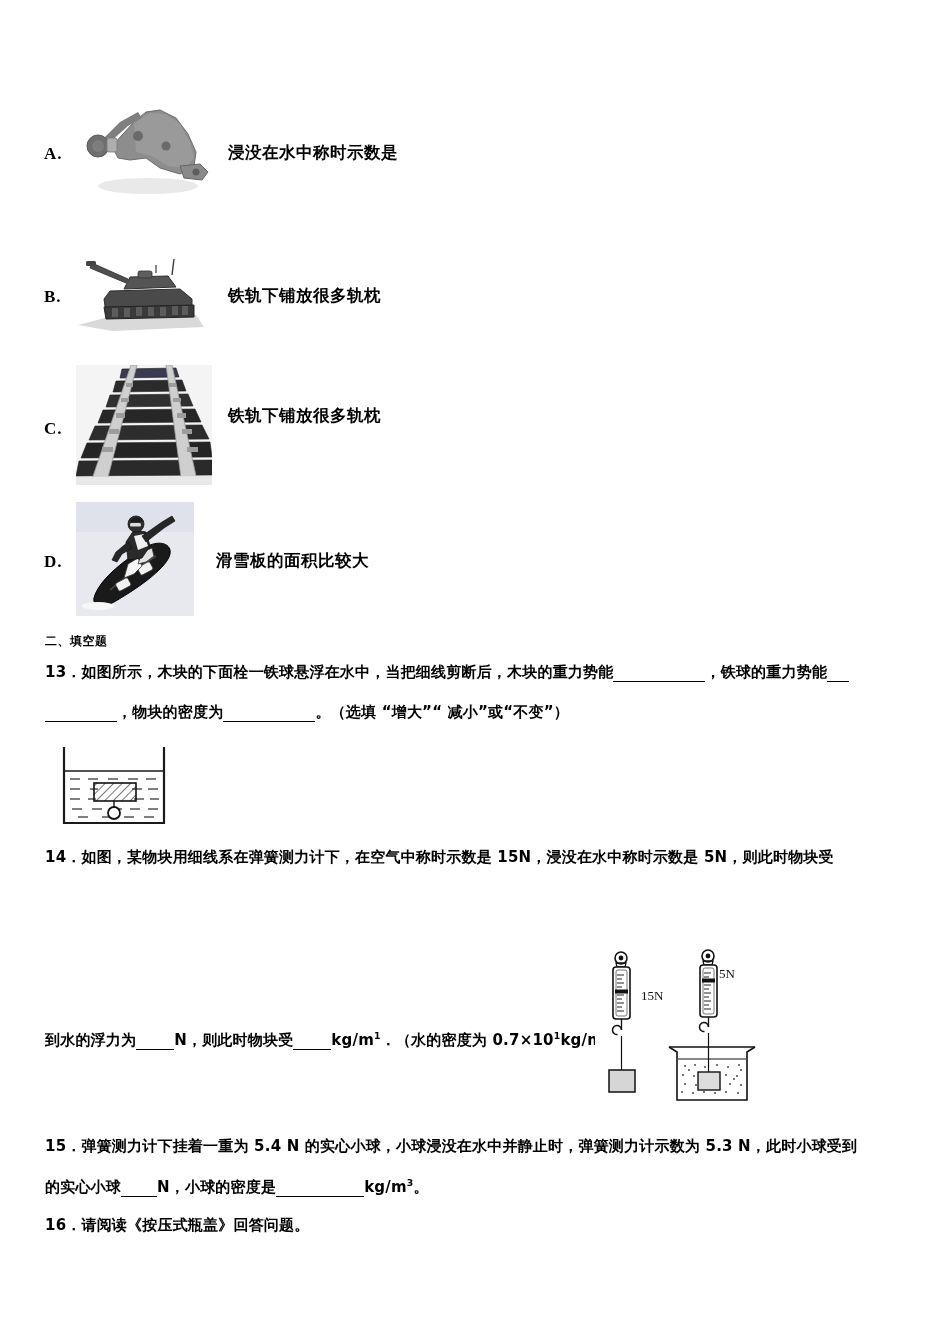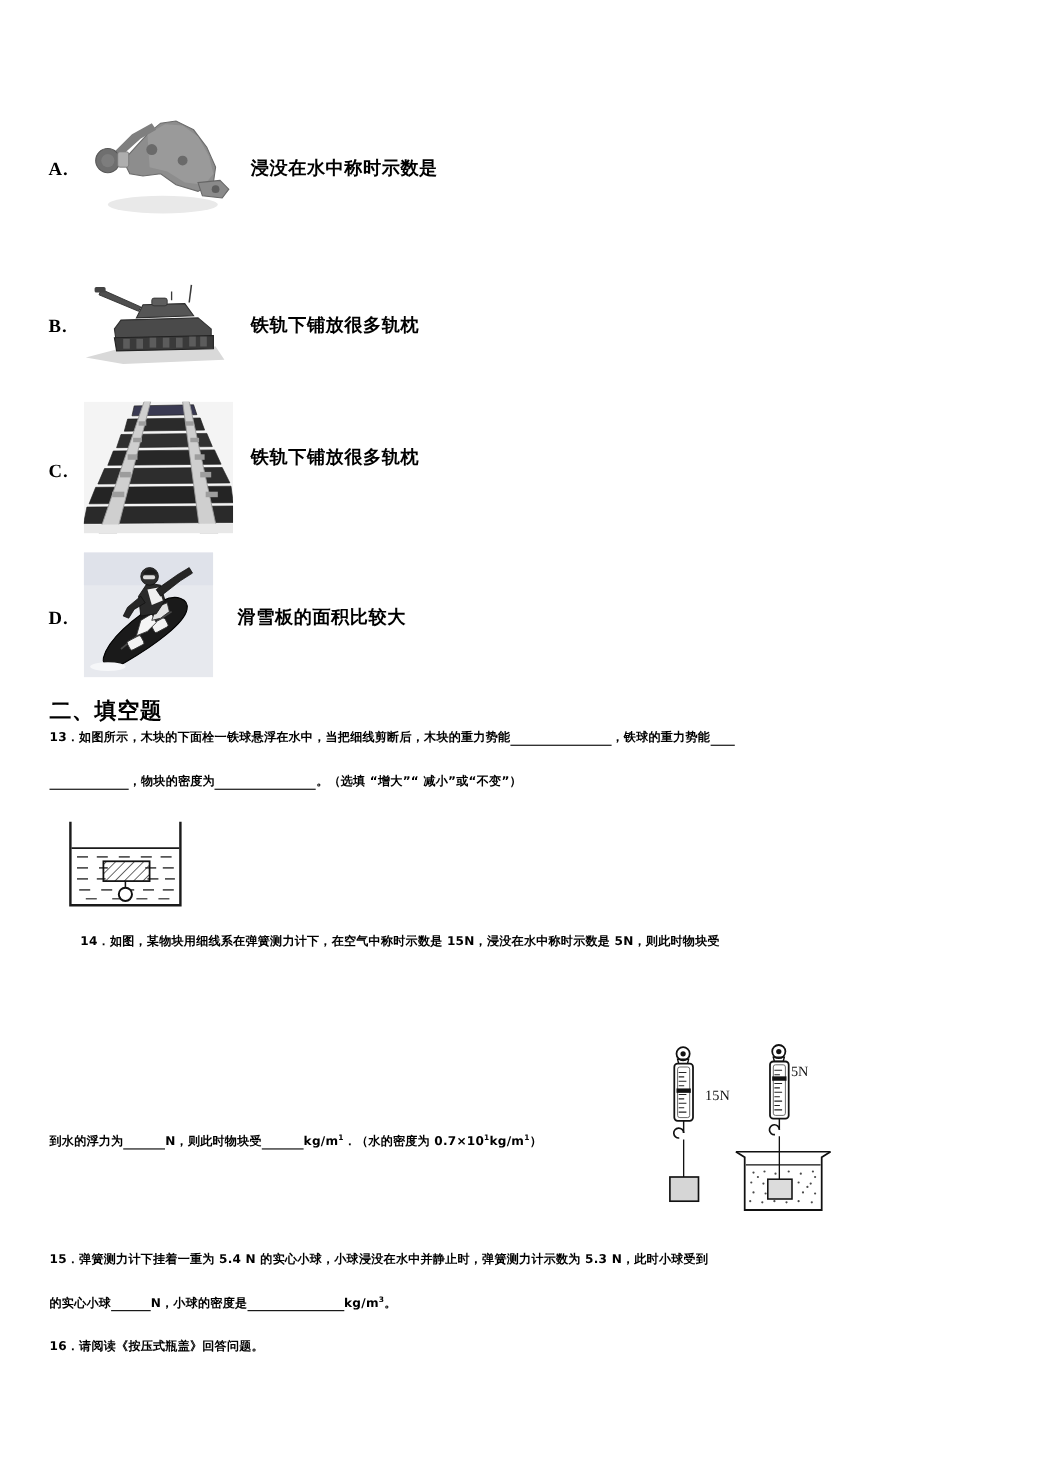--- a/index.html
+++ b/index.html
@@ -50,29 +50,29 @@
     font-size: 16.5px;
     letter-spacing: 0.5px;
     white-space: nowrap;
   }
 
   
   .body-line {
     position: absolute;
     font-family: "DejaVu Sans", sans-serif;
     font-weight: bold;
-    font-size: 11px;
+    font-size: 15px;
     white-space: nowrap;
     letter-spacing: 0.2px;
   }
   .section-title {
     position: absolute;
     font-family: "DejaVu Sans", sans-serif;
     font-weight: bold;
-    font-size: 20px;
+    font-size: 12px;
     letter-spacing: 0.5px;
     white-space: nowrap;
   }
   .blank {
     display: inline-block;
     border-bottom: 1.6px solid #000;
     vertical-align: bottom;
   }
   sup { font-size: 0.62em; vertical-align: super; font-weight: bold; }
 
@@ -264,21 +264,21 @@
         </pattern>
       </defs>
       <rect x="36" y="38" width="42" height="18" fill="url(#hatchA)" stroke="#111" stroke-width="1.6"></rect>
 
       <line x1="56" y1="56" x2="56" y2="63" stroke="#111" stroke-width="1.4"></line>
 
       <circle cx="56" cy="68" r="6" fill="#ffffff" stroke="#111" stroke-width="1.8"></circle>
     </svg>
   </div>
 
-  <div class="body-line" style="left:45px;top:848px;margin-left:28px;">14．如图，某物块用细线系在弹簧测力计下，在空气中称时示数是 15N，浸没在水中称时示数是 5N，则此时物块受</div>
+  <div class="body-line" style="left:45px;top:848px;">14．如图，某物块用细线系在弹簧测力计下，在空气中称时示数是 15N，浸没在水中称时示数是 5N，则此时物块受</div>
 
   <div class="body-line" style="left:45px;top:1030px;">
     <span>到水的浮力为</span><span class="blank" style="width:38px;"></span><span>N，则此时物块受</span><span class="blank" style="width:38px;"></span><span>kg/m</span><sup>1</sup><span>．（水的密度为 0.7×10</span><sup>1</sup><span>kg/m</span><sup>1</sup><span>）</span>
   </div>
 
   <div style="position:absolute;left:595px;top:948px;width:190px;height:160px;">
     <svg width="190" height="160" viewBox="0 0 190 160">
       <rect x="0" y="0" width="190" height="160" fill="#ffffff"></rect>
 
       <g>

